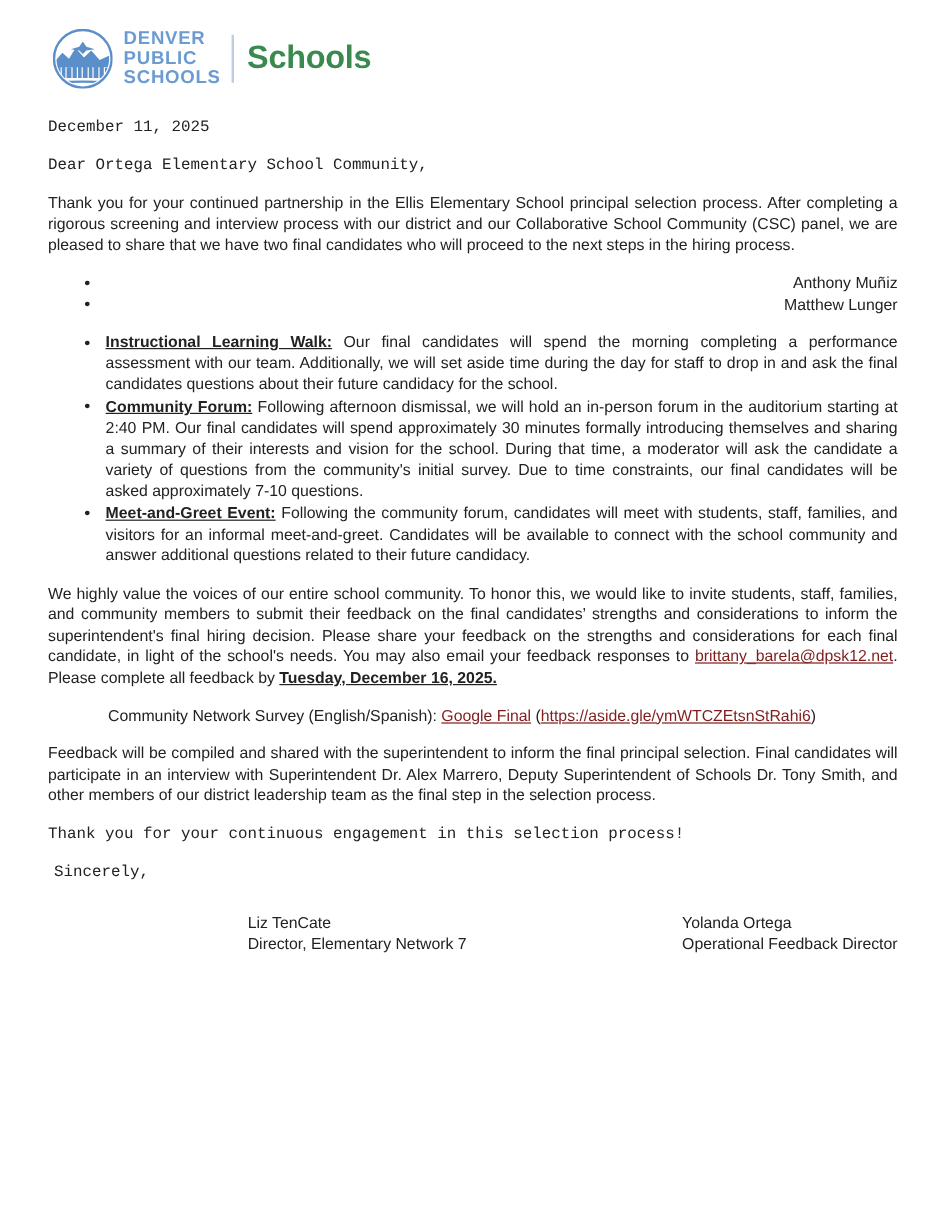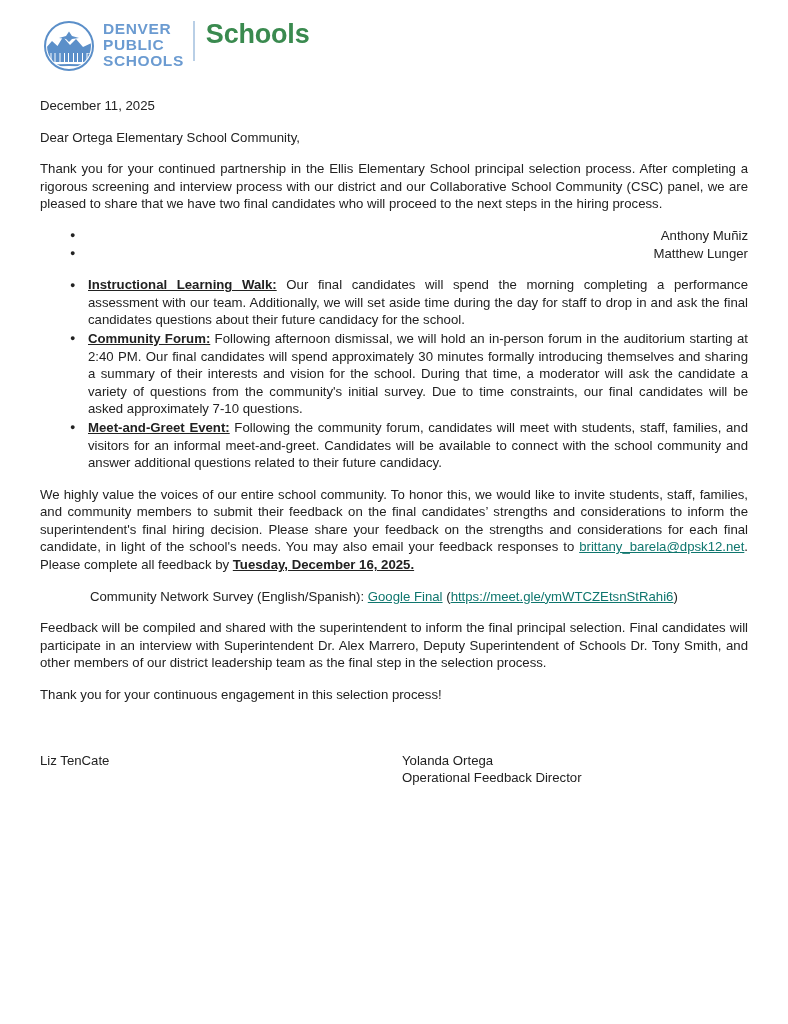--- a/index.html
+++ b/index.html
@@ -20,21 +20,21 @@
     height: 1024px;
     background: #ffffff;
     box-sizing: border-box;
     padding: 0 40px;
     overflow: hidden;
   }
 
   
   .letterhead {
     display: flex;
-    align-items: flex-start;
+    align-items: center;
     padding-top: 21px;
     padding-left: 4px;
     height: 56px;
   }
   .logo-mark {
     width: 50px;
     height: 50px;
     flex: 0 0 50px;
     margin-right: 9px;
   }
@@ -69,20 +69,21 @@
     font-size: 13.2px;
     line-height: 17.6px;
   }
   p.para {
     margin: 0 0 14px 0;
     text-align: justify;
     text-justify: inter-word;
   }
   p.para.left {
     text-align: left;
+    font-family: Liberation Mono, monospace;
   }
   .date-line {
     margin: 0 0 25px 0;
   }
   .salutation {
     margin: 0 0 15px 0;
   }
 
   ul.bullets {
     margin: 0 0 14px 0;
@@ -107,38 +108,39 @@
   ul.bullets.names > li {
     text-align: right;
   }
   ul.bullets.events > li {
     margin-bottom: 1px;
   }
 
   b, .bold { font-weight: bold; text-decoration: underline; }
 
   a.link {
-    color: #0f766e;
+    color: #7f1d1d;
     text-decoration: underline;
   }
 
   .survey-line {
     margin: 0 0 14px 0;
     padding-left: 50px;
     text-align: left;
   }
 
   .sincerely {
     margin: 0 0 14px 0;
     padding-left: 5px;
   }
 
   .signatures {
     display: flex;
-    margin-top: 48px;
+    margin-top: 25px;
+    justify-content: flex-end;
   }
   .sig-block {
     line-height: 17.6px;
   }
   .sig-block.left  { width: 362px; }
 
   .sig-name, .sig-title { display: block; }
 </style>
 </head>
 <body>
@@ -205,30 +207,32 @@
 
 
     <ul class="bullets events">
       <li><b>Instructional Learning Walk:</b><span> Our final candidates will spend the morning completing a performance assessment with our team. Additionally, we will set aside time during the day for staff to drop in and ask the final candidates questions about their future candidacy for the school.</span></li>
       <li><b>Community Forum:</b><span> Following afternoon dismissal, we will hold an in-person forum in the auditorium starting at 2:40 PM. Our final candidates will spend approximately 30 minutes formally introducing themselves and sharing a summary of their interests and vision for the school. During that time, a moderator will ask the candidate a variety of questions from the community's initial survey. Due to time constraints, our final candidates will be asked approximately 7-10 questions.</span></li>
       <li><b>Meet-and-Greet Event:</b><span> Following the community forum, candidates will meet with students, staff, families, and visitors for an informal meet-and-greet. Candidates will be available to connect with the school community and answer additional questions related to their future candidacy.</span></li>
     </ul>
 
     <p class="para"><span>We highly value the voices of our entire school community. To honor this, we would like to invite students, staff, families, and community members to submit their feedback on the final candidates’ strengths and considerations to inform the superintendent's final hiring decision. Please share your feedback on the strengths and considerations for each final candidate, in light of the school's needs. You may also email your feedback responses to </span><a class="link" href="#">brittany_barela@dpsk12.net</a><span>. Please complete all feedback by </span><b>Tuesday, December 16, 2025.</b></p>
 
-    <p class="survey-line"><span>Community Network Survey (English/Spanish): </span><a class="link" href="#">Google Final</a><span> (</span><a class="link" href="#">https://meet.gle/ymWTCZEtsnStRahi6</a><span>)</span></p>
+    <p class="survey-line"><span>Community Network Survey (English/Spanish): </span><a class="link" href="#">Google Final</a><span> (</span><a class="link" href="#">https://aside.gle/ymWTCZEtsnStRahi6</a><span>)</span></p>
 
     <p class="para">Feedback will be compiled and shared with the superintendent to inform the final principal selection. Final candidates will participate in an interview with Superintendent Dr. Alex Marrero, Deputy Superintendent of Schools Dr. Tony Smith, and other members of our district leadership team as the final step in the selection process.</p>
 
     <p class="para left">Thank you for your continuous engagement in this selection process!</p>
 
+    <p class="para left sincerely">Sincerely,</p>
 
     <div class="signatures">
       <div class="sig-block left">
         <span class="sig-name">Liz TenCate</span>
+        <span class="sig-title">Director, Elementary Network 7</span>
       </div>
       <div class="sig-block">
         <span class="sig-name">Yolanda Ortega</span>
         <span class="sig-title">Operational Feedback Director</span>
       </div>
     </div>
 
   </div>
 </div>
 

